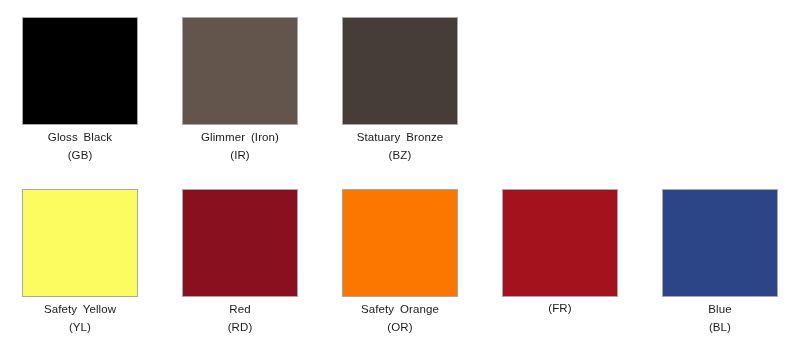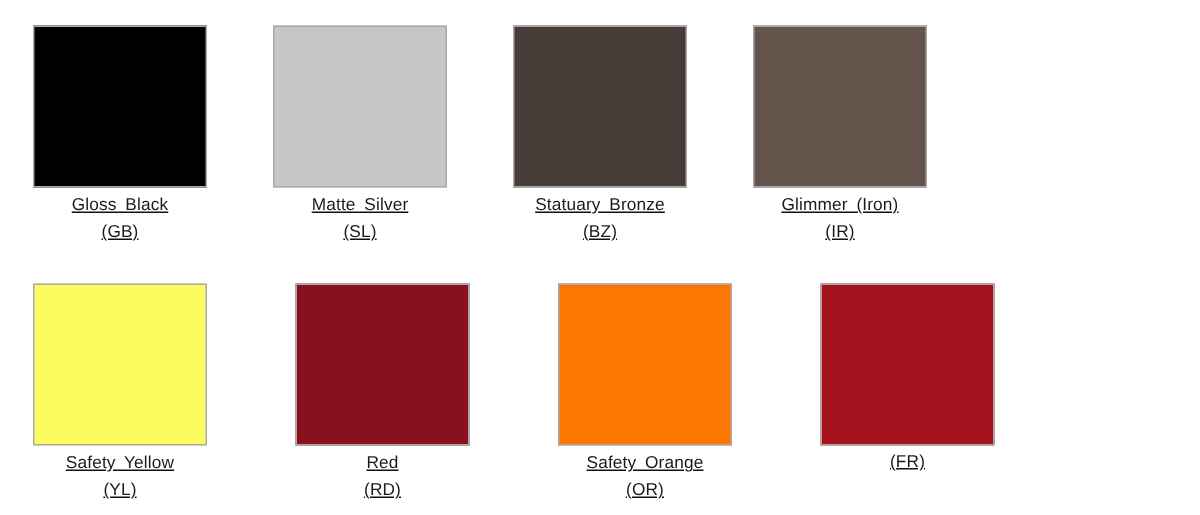--- a/index.html
+++ b/index.html
@@ -12,30 +12,29 @@
     height: 343px;
     font-family: "Liberation Sans", sans-serif;
     color: #111111;
     overflow: hidden;
   }
   #palette {
     width: 760px;
     height: 343px;
     position: relative;
     box-sizing: border-box;
-    text-decoration: underline;
   }
   .row {
     display: flex;
     width: 800px;
     height: 171px;
     box-sizing: border-box;
   }
   .row.row-top { padding-top: 17px; }
-  .row.row-bottom { padding-top: 18px; gap: 15px; }
+  .row.row-bottom { padding-top: 18px; }
   .cell {
     width: 160px;
     display: flex;
     flex-direction: column;
     align-items: center;
     box-sizing: border-box;
   }
   .swatch {
     width: 116px;
     height: 108px;
@@ -70,36 +69,31 @@
 
   <div class="row row-top">
 
     <div class="cell">
       <div class="swatch" style="background-color: rgb(0, 0, 0);"></div>
       <div class="swatch-name">Gloss  Black</div>
       <div class="swatch-code">(GB)</div>
     </div>
 
 
+
     <div class="cell">
-      <div class="swatch" style="background-color: rgb(198, 198, 198);"></div>
-      <div class="swatch-name">Matte Silver</div>
-      <div class="swatch-code">(SL)</div>
+      <div class="swatch" style="background-color: rgb(99, 85, 75);"></div>
+      <div class="swatch-name">Glimmer (Iron)</div>
+      <div class="swatch-code">(IR)</div>
     </div>
 
     <div class="cell">
       <div class="swatch" style="background-color: rgb(71, 61, 56);"></div>
       <div class="swatch-name">Statuary Bronze</div>
       <div class="swatch-code">(BZ)</div>
-    </div>
-
-    <div class="cell">
-      <div class="swatch" style="background-color: rgb(99, 85, 75);"></div>
-      <div class="swatch-name">Glimmer (Iron)</div>
-      <div class="swatch-code">(IR)</div>
     </div>
 
   </div>
 
   <div class="row row-bottom">
 
     <div class="cell">
       <div class="swatch" style="background-color: rgb(252, 251, 95);"></div>
       <div class="swatch-name">Safety Yellow</div>
       <div class="swatch-code">(YL)</div>
@@ -115,16 +109,21 @@
       <div class="swatch" style="background-color: rgb(252, 119, 0);"></div>
       <div class="swatch-name">Safety Orange</div>
       <div class="swatch-code">(OR)</div>
     </div>
 
     <div class="cell">
       <div class="swatch" style="background-color: rgb(164, 19, 29);"></div>
       <div class="swatch-code">(FR)</div>
     </div>
 
+    <div class="cell">
+      <div class="swatch" style="background-color: rgb(43, 69, 134);"></div>
+      <div class="swatch-name">Blue</div>
+      <div class="swatch-code">(BL)</div>
+    </div>
 
   </div>
 
 </div>
 
 </body></html>

